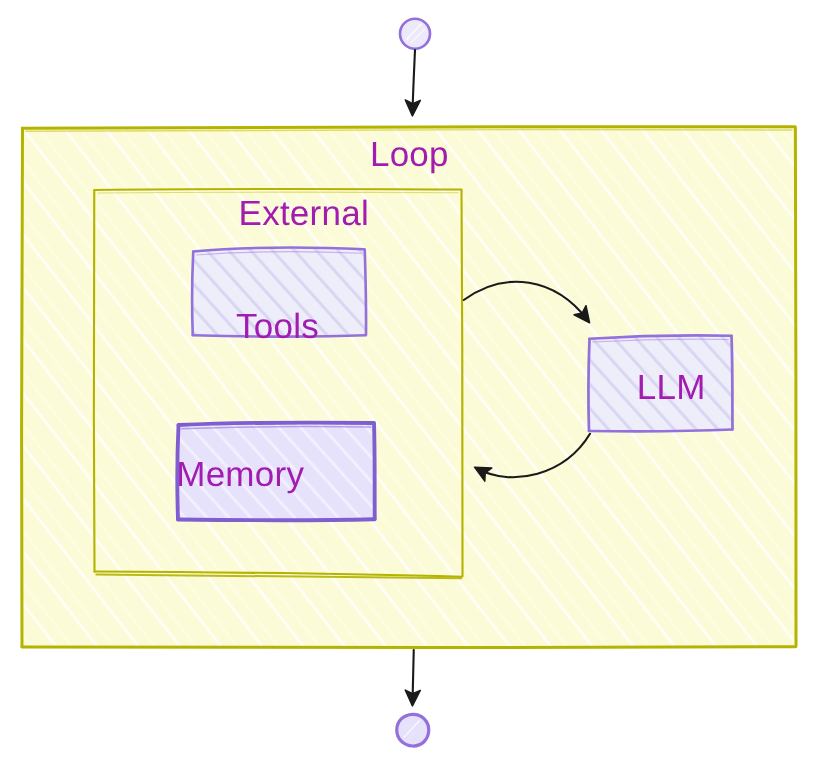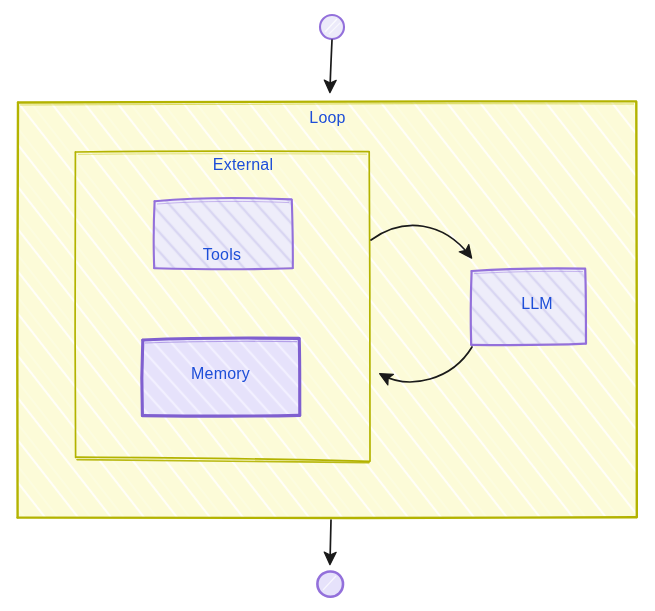--- a/index.html
+++ b/index.html
@@ -16,32 +16,32 @@
   }
   #canvas {
     position: absolute;
     left: 0;
     top: 0;
     width: 655px;
     height: 611px;
   }
   .node-label {
     position: absolute;
-    color: #1d4ed8;
+    color: #a21caf;
     font-family: "Liberation Sans", sans-serif;
-    font-size: 16px;
+    font-size: 28px;
     line-height: 1;
     white-space: nowrap;
     pointer-events: none;
     letter-spacing: 0.2px;
   }
   #label-loop      { left: 0;   top: 110px; width: 655px; text-align: center; }
   #label-external  { left: 75px; top: 157px; width: 336px; text-align: center; }
   #label-tools     { left: 152px; top: 224px; width: 140px; text-align: center; margin-top: 23px; }
-  #label-memory    { left: 141px; top: 366px; width: 159px; text-align: center; }
+  #label-memory    { left: 141px; top: 366px; width: 159px; }
   #label-llm       { left: 470px; top: 296px; width: 134px; text-align: center; }
 </style>
 </head>
 <body>
 
 <svg id="canvas" viewBox="0 0 655 611" xmlns="http://www.w3.org/2000/svg">
   <defs>
     <pattern id="hatch-yellow" width="26" height="26" patternTransform="rotate(-38)" patternUnits="userSpaceOnUse">
       <rect width="26" height="26" fill="#fcfbd8"></rect>
       <line x1="3" y1="0" x2="3" y2="26" stroke="#ffffff" stroke-width="2.1" opacity="0.85"></line>

